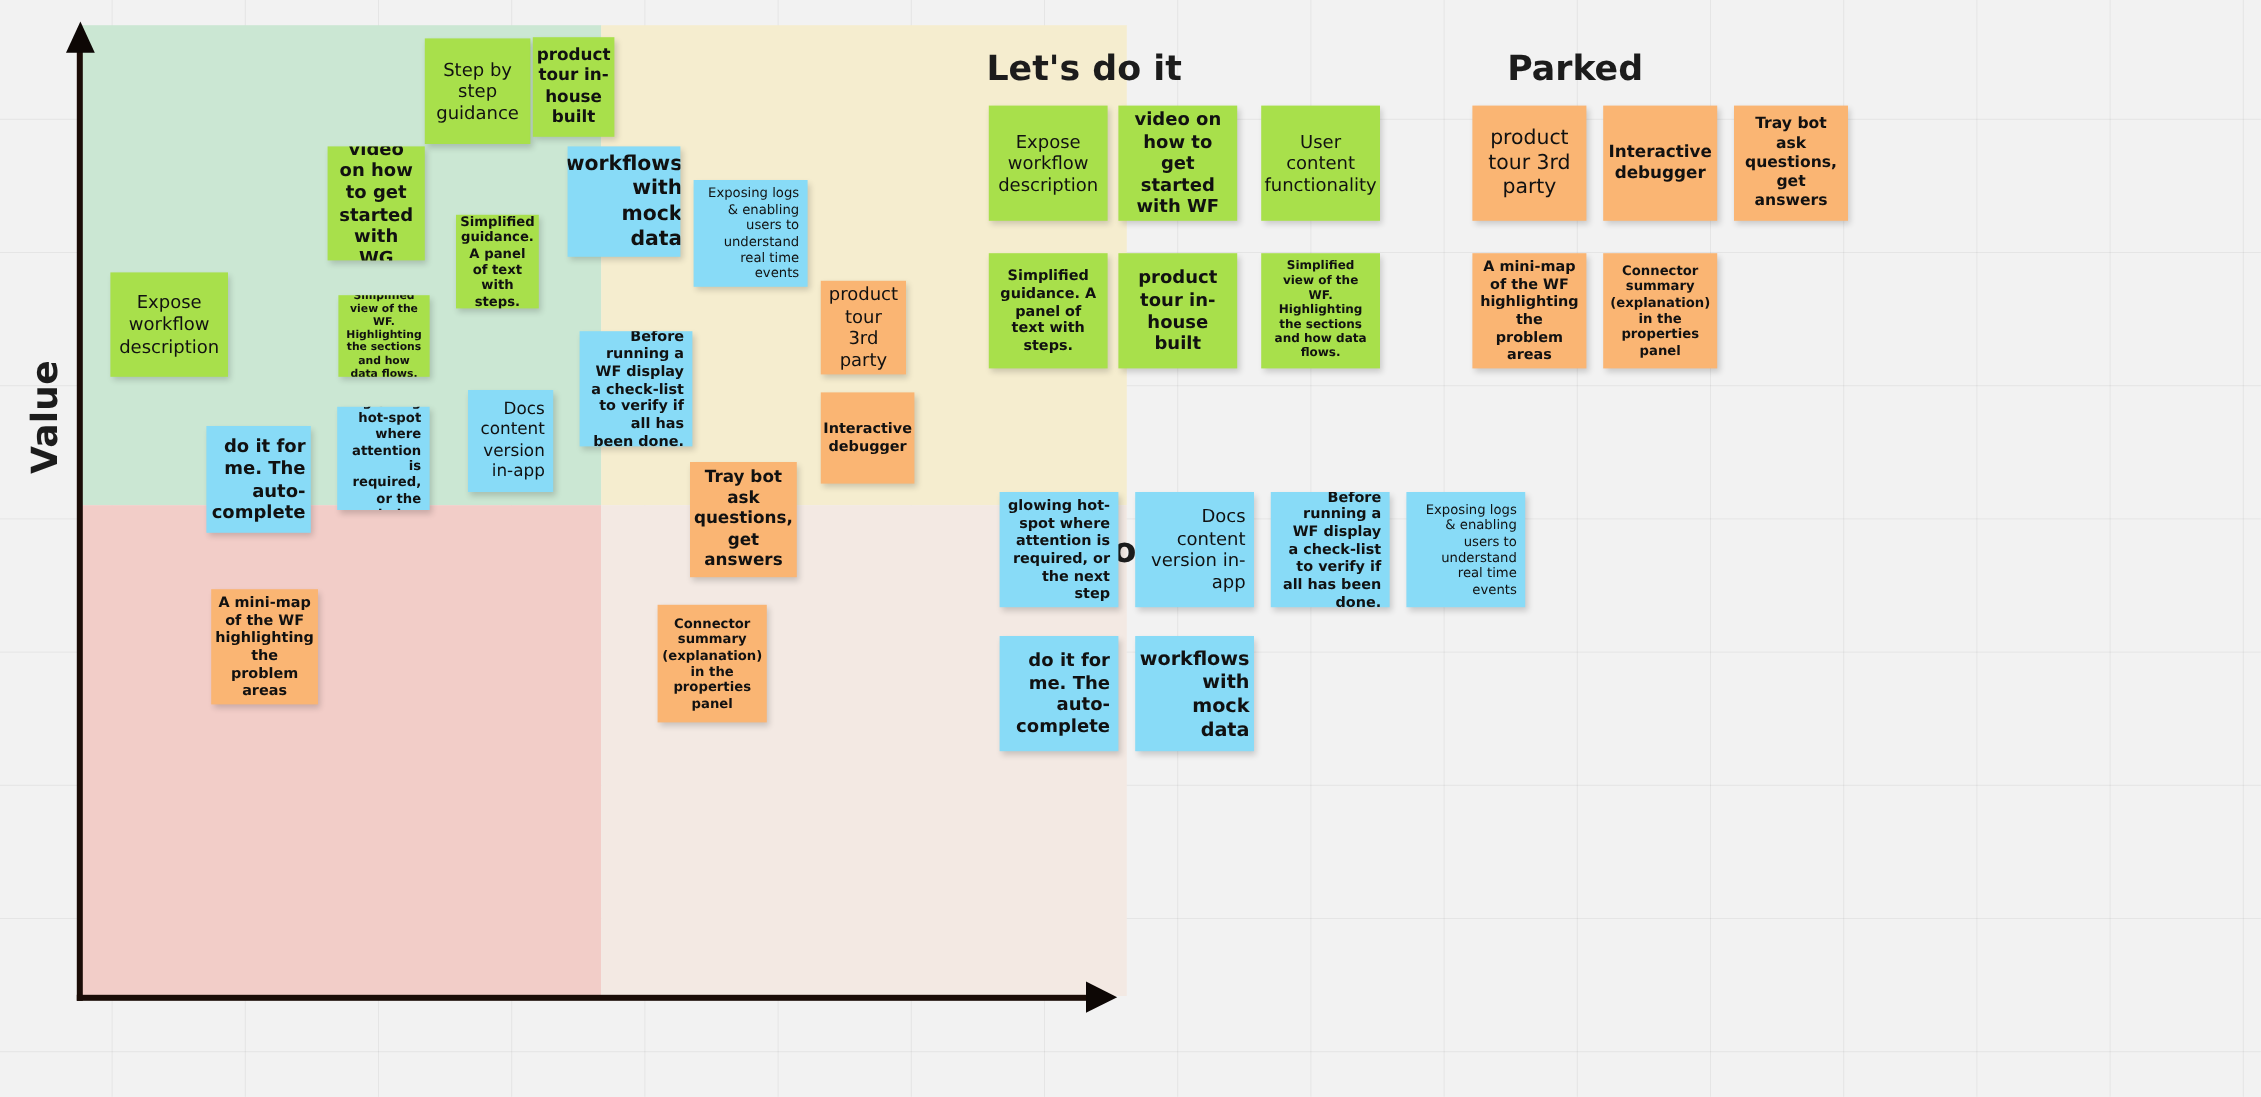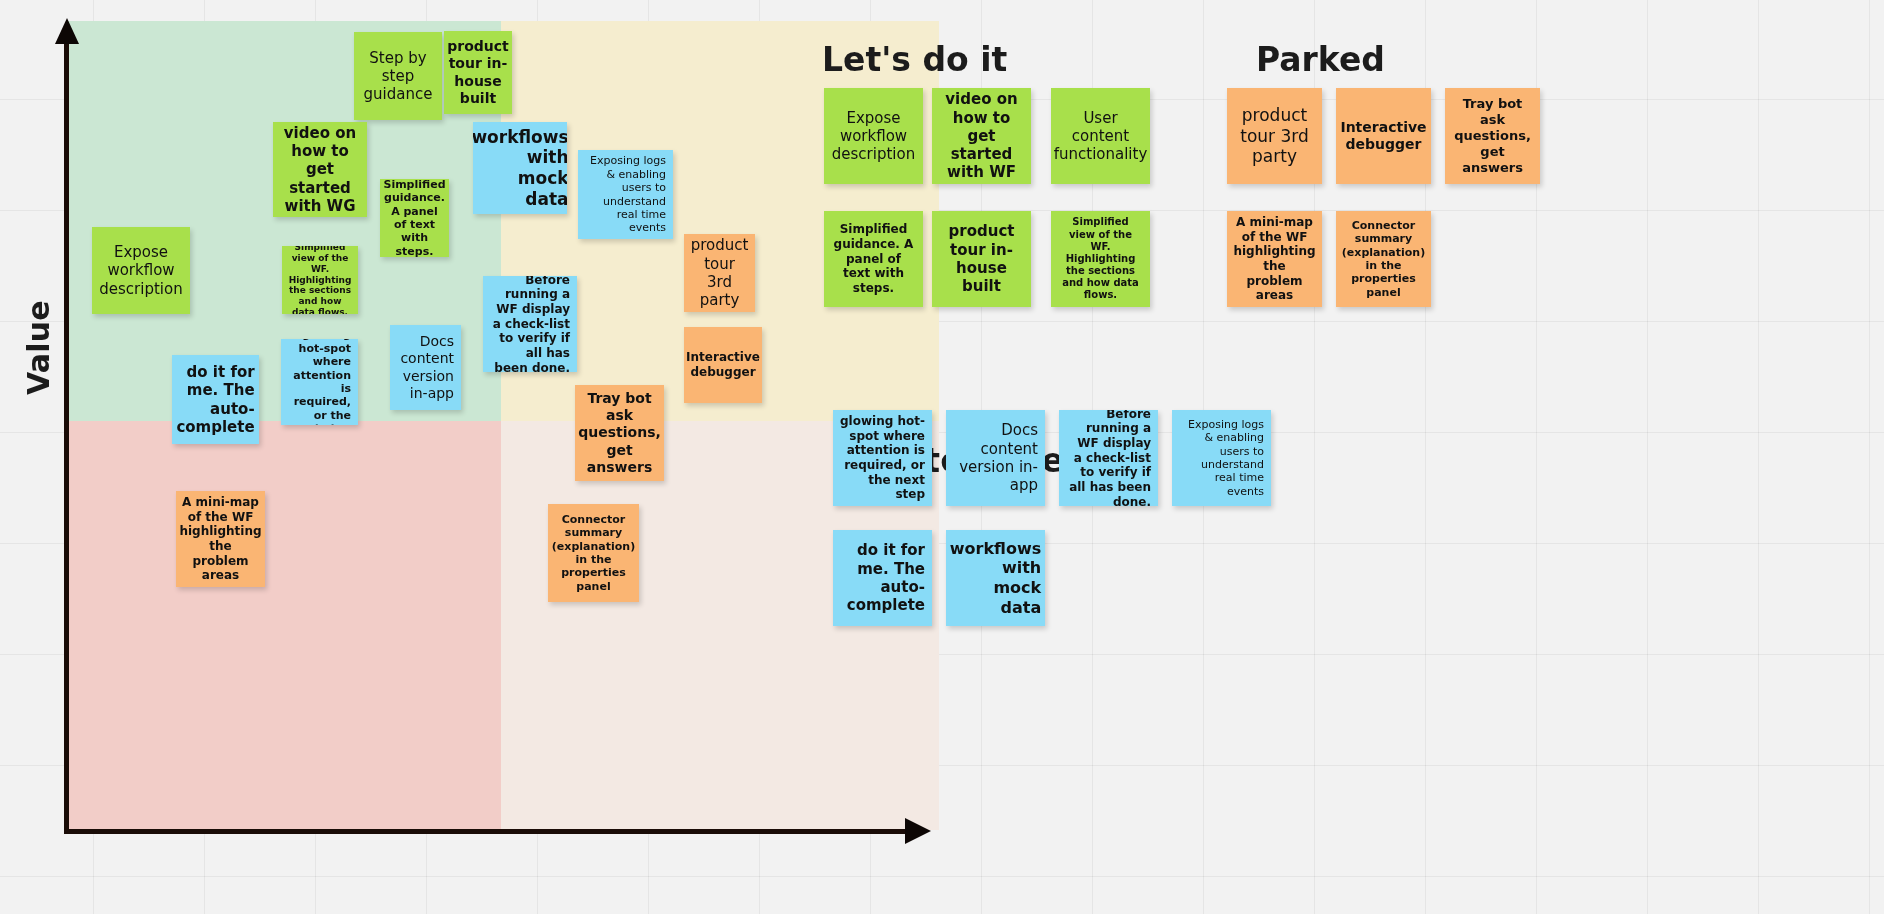--- a/index.html
+++ b/index.html
@@ -62,21 +62,21 @@
   }
   .green{background:#a8e04b;}
   .blue{background:#88dbf7;text-align:right;}
   .orange{background:#fab573;}
   .bold{font-weight:700;}
   .light{font-weight:400;}
 
   
   .section-title{
     position:absolute;
-    font-size:33px;font-weight:700;color:#1c1c1c;
+    font-size:29px;font-weight:700;color:#1c1c1c;
   }
 </style>
 </head>
 <body>
 
 <div id="board">
 
   <div id="matrix">
     <div class="quad" id="q-tl"></div>
     <div class="quad" id="q-tr"></div>
@@ -86,21 +86,21 @@
     <div class="axis-line" id="axis-y"></div>
     <div class="axis-line" id="axis-x"></div>
     <div class="arrow" id="arrow-y"></div>
     <div class="arrow" id="arrow-x"></div>
 
     <div id="label-value">Value</div>
 
     <div id="matrix-notes">
         <div class="note green light" style="left: 354px; top: 32px; width: 88px; height: 88px; font-size: 15px;"><span>Step by step guidance</span></div>
         <div class="note green bold" style="left: 444px; top: 31px; width: 68px; height: 83px; font-size: 14px;"><span>product tour in-house built</span></div>
-        <div class="note green bold" style="left: 273px; top: 122px; width: 94px; height: 95px; font-size: 15px;"><span>video on how to get started with WG</span></div>
+        <div class="note green bold" style="left: 273px; top: 122px; width: 81px; height: 95px; font-size: 15px;"><span>video on how to get started with WG</span></div>
         <div class="note blue bold" style="left: 473px; top: 122px; width: 94px; height: 92px; font-size: 17px;"><span>workflows with mock data</span></div>
         <div class="note blue light" style="left: 578px; top: 150px; width: 95px; height: 89px; font-size: 11px;"><span>Exposing logs &amp; enabling users to understand real time events</span></div>
         <div class="note green bold" style="left: 380px; top: 179px; width: 69px; height: 78px; font-size: 11px;"><span>Simplified guidance. A panel of text with steps.</span></div>
         <div class="note green light" style="left: 92px; top: 227px; width: 98px; height: 87px; font-size: 15px;"><span>Expose workflow description</span></div>
         <div class="note green bold" style="left: 282px; top: 246px; width: 76px; height: 68px; font-size: 9px;"><span>Simplified view of the WF. Highlighting the sections and how data flows.</span></div>
         <div class="note orange light" style="left: 684px; top: 234px; width: 71px; height: 78px; font-size: 15px;"><span>product tour 3rd party</span></div>
         <div class="note blue bold" style="left: 483px; top: 276px; width: 94px; height: 96px; font-size: 12px;"><span>Before running a WF display a check-list to verify if all has been done.</span></div>
         <div class="note blue bold" style="left: 172px; top: 355px; width: 87px; height: 89px; font-size: 15px;"><span>do it for me. The auto-complete</span></div>
         <div class="note blue bold" style="left: 281px; top: 339px; width: 77px; height: 86px; font-size: 11px;"><span>glowing hot-spot where attention is required, or the next step</span></div>
         <div class="note blue light" style="left: 390px; top: 325px; width: 71px; height: 85px; font-size: 14px;"><span>Docs content version in-app</span></div>

